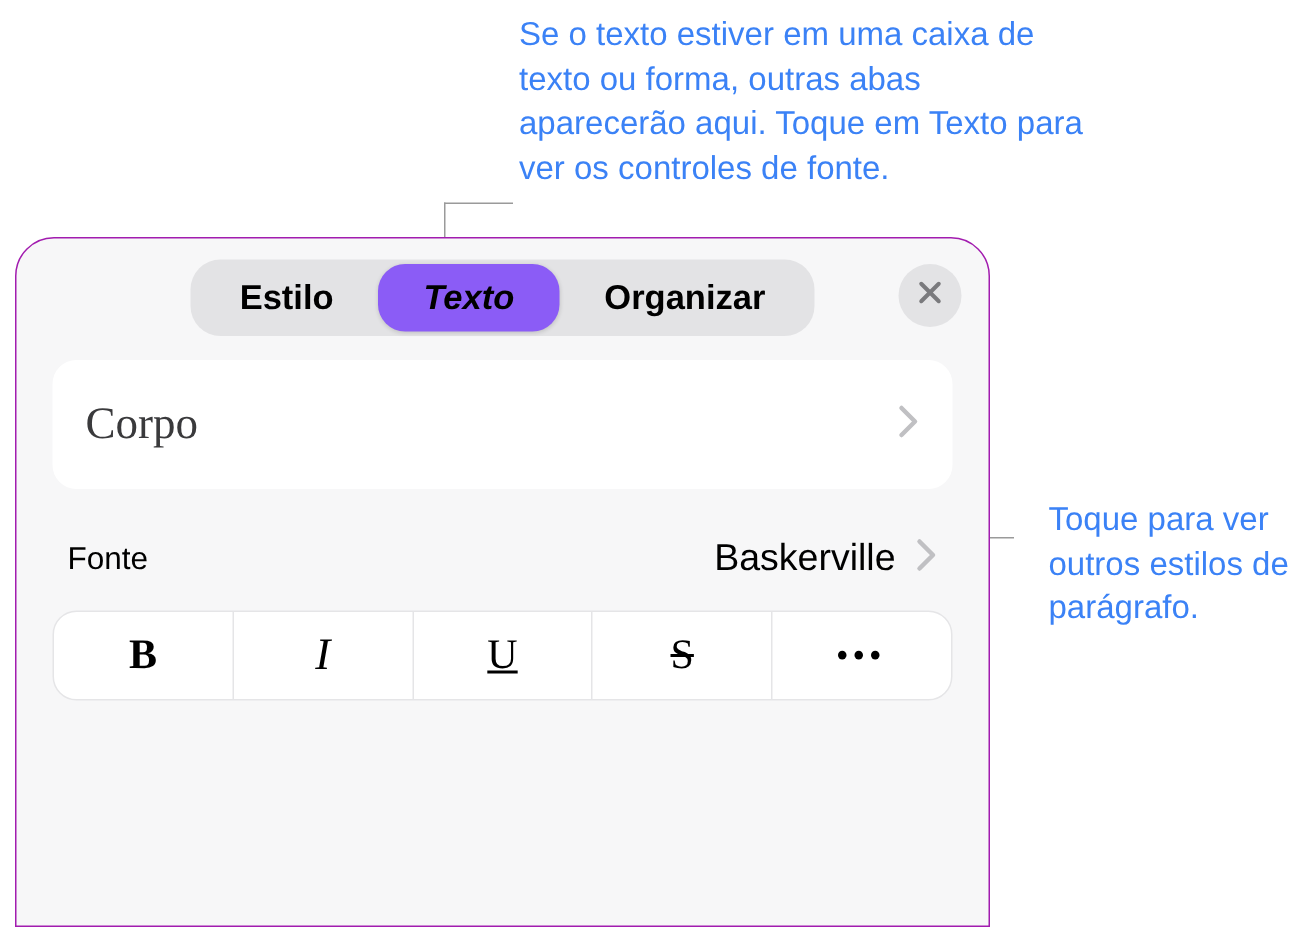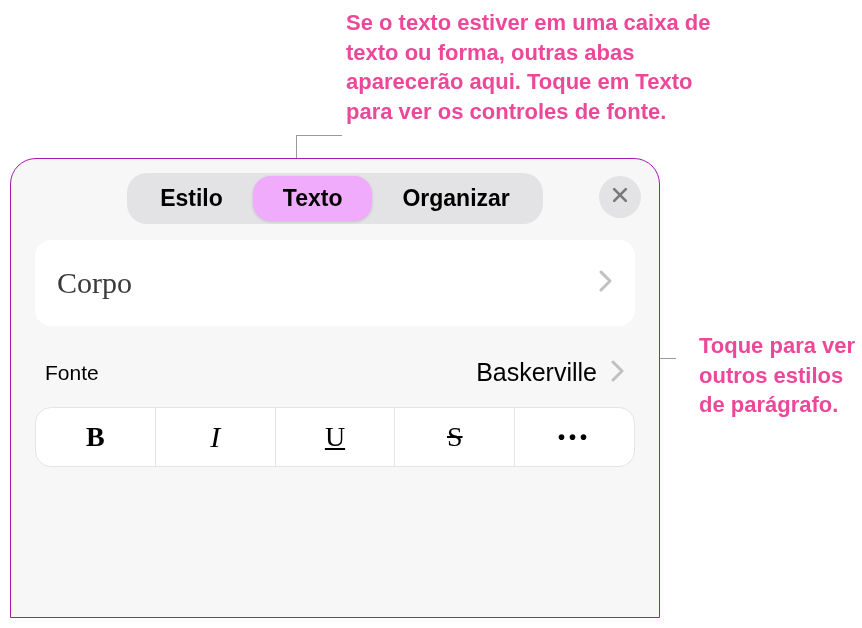--- a/index.html
+++ b/index.html
@@ -11,22 +11,22 @@
       font-family: -apple-system, BlinkMacSystemFont, "Helvetica Neue", Arial, sans-serif;
       background: #ffffff;
       width: 862px;
       height: 628px;
       position: relative;
     }
     .callout {
       position: absolute;
       font-size: 22px;
       line-height: 1.35;
-      color: #ec4899;
-      font-weight: 700;
+      color: #3b82f6;
+      font-weight: 400;
     }
     .callout-top {
       top: 8px;
       left: 346px;
       width: 380px;
     }
     .callout-right {
       top: 331px;
       left: 699px;
       width: 170px;
@@ -81,22 +81,23 @@
     .segmented-item {
       padding: 9px 30px;
       font-size: 23px;
       font-weight: 600;
       color: #000;
       border-radius: 18px;
       cursor: pointer;
       white-space: nowrap;
     }
     .segmented-item.active {
-      background: #f0abfc;
+      background: #8b5cf6;
       box-shadow: 0 1px 3px rgba(0,0,0,0.15);
+      font-style: italic;
     }
     .close-btn {
       position: absolute;
       right: 18px;
       top: 17px;
       width: 42px;
       height: 42px;
       border-radius: 50%;
       background: #e3e3e5;
       display: flex;

